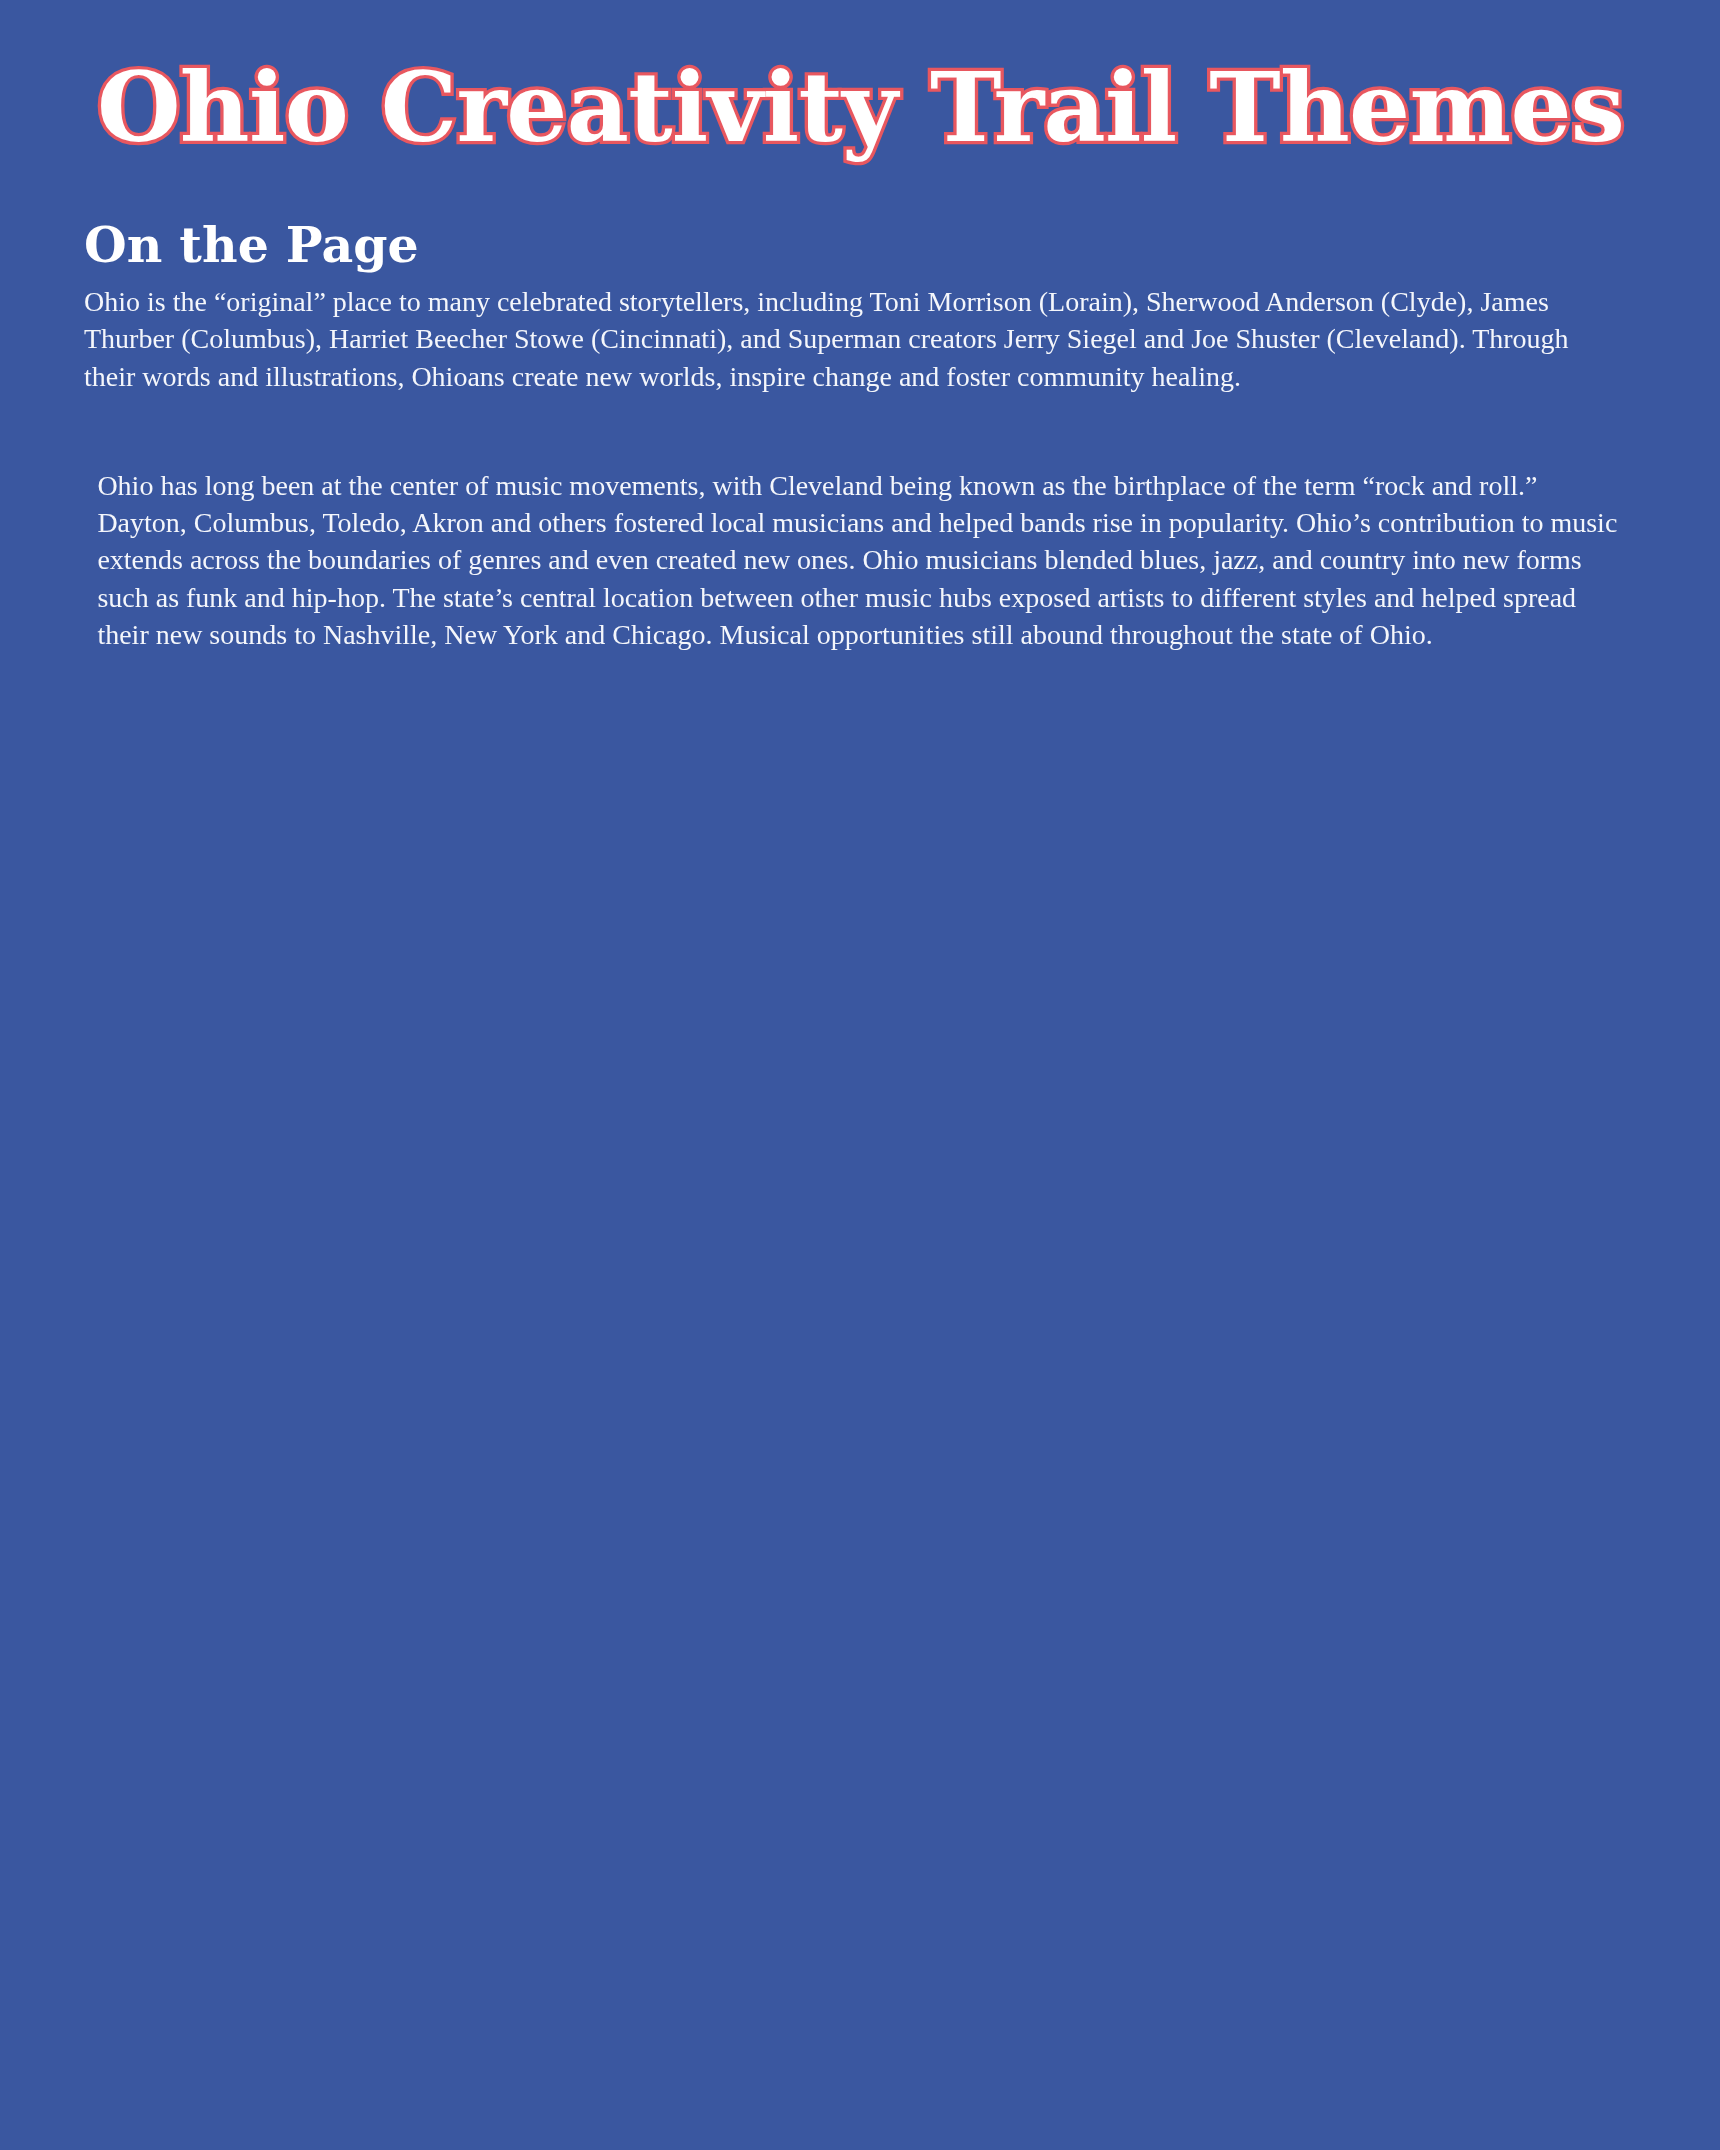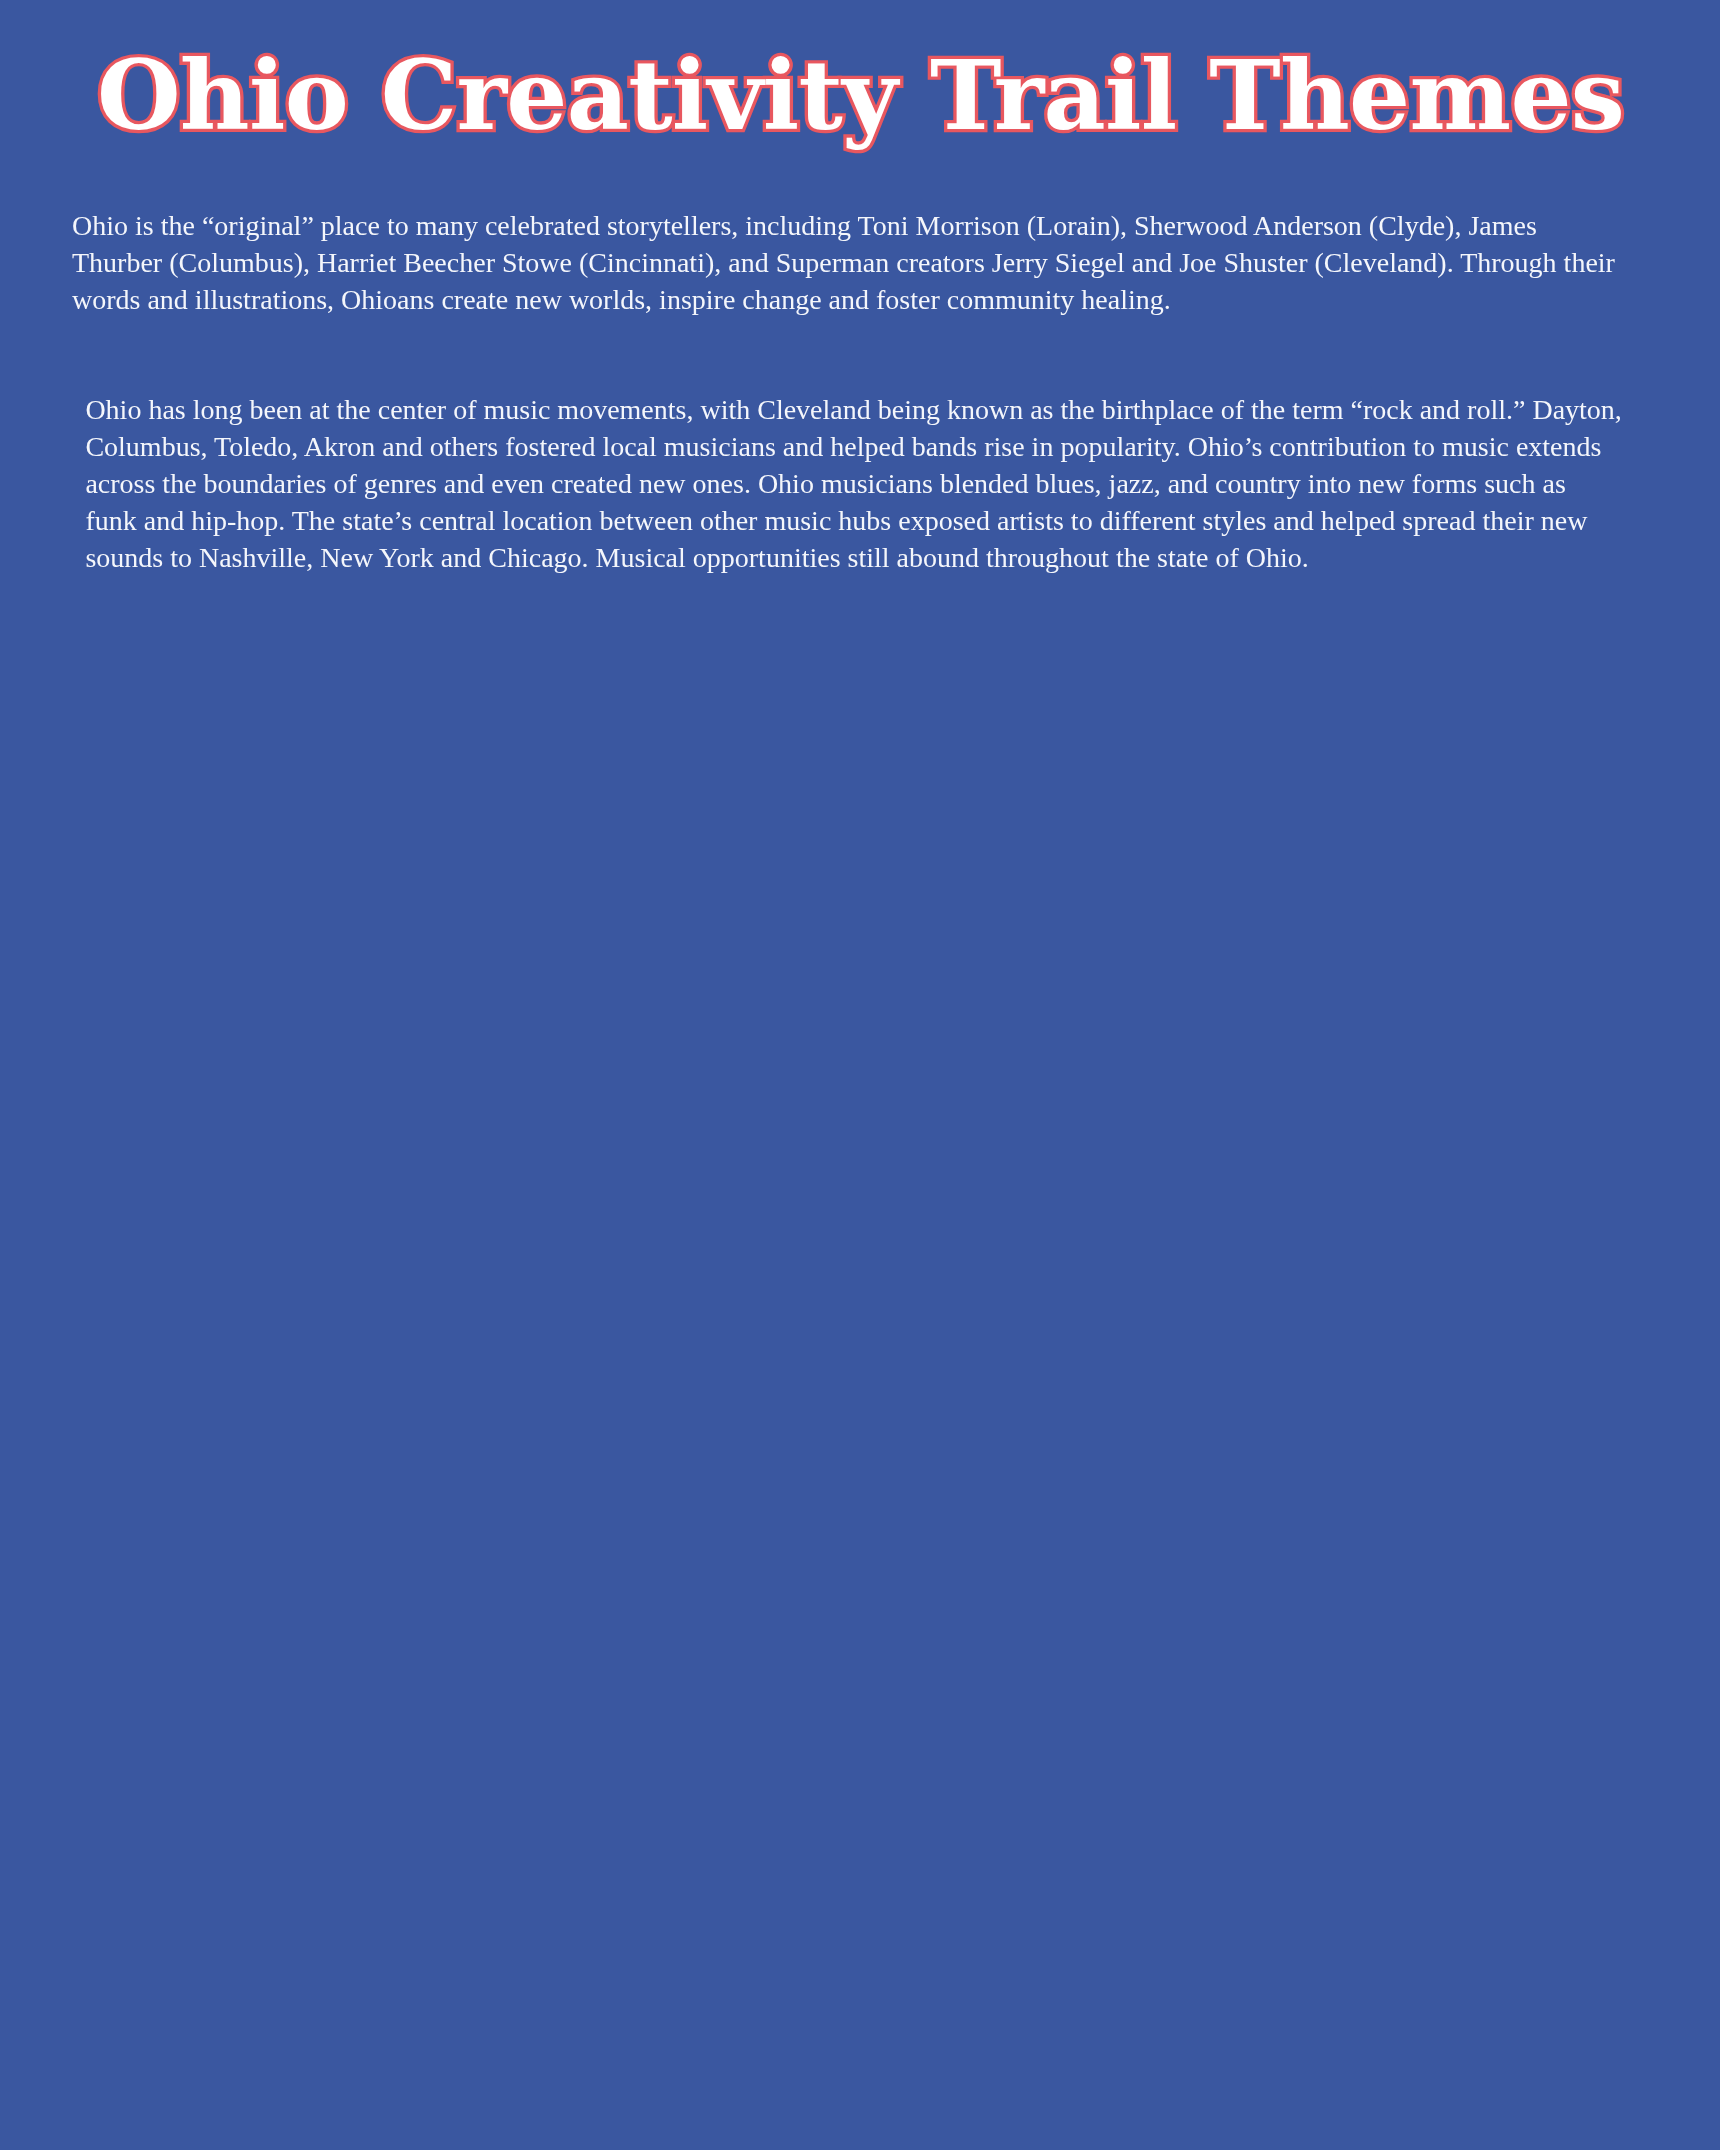--- a/index.html
+++ b/index.html
@@ -12,21 +12,21 @@
     background: #3a57a0;
     font-family: "Liberation Serif", serif;
     overflow: hidden;
   }
   .page {
     position: relative;
     width: 1721px;
     height: 2057px;
     background: #3a57a0;
     box-sizing: border-box;
-    padding: 0;
+    padding: 12px;
   }
 
   
   .title-wrap {
     text-align: center;
     padding-top: 46px;
     padding-left: 30px;
     padding-right: 30px;
   }
   .page-title {
@@ -84,20 +84,21 @@
 
 <div class="page">
 
   <div class="title-wrap">
     <h1 class="page-title">Ohio Creativity Trail Themes</h1>
   </div>
 
   <div class="content">
 
     <section class="section">
+      <h2 class="section-heading">On the Page</h2>
       <p class="section-body">Ohio is the “original” place to many celebrated storytellers, including Toni Morrison (Lorain), Sherwood Anderson (Clyde), James Thurber (Columbus), Harriet Beecher Stowe (Cincinnati), and Superman creators Jerry Siegel and Joe Shuster (Cleveland). Through their words and illustrations, Ohioans create new worlds, inspire change and foster community healing.</p>
     </section>
 
     <section class="section">
       <p class="section-body indent">Ohio has long been at the center of music movements, with Cleveland being known as the birthplace of the term “rock and roll.” Dayton, Columbus, Toledo, Akron and others fostered local musicians and helped bands rise in popularity. Ohio’s contribution to music extends across the boundaries of genres and even created new ones. Ohio musicians blended blues, jazz, and country into new forms such as funk and hip-hop. The state’s central location between other music hubs exposed artists to different styles and helped spread their new sounds to Nashville, New York and Chicago. Musical opportunities still abound throughout the state of Ohio.</p>
     </section>
 
   </div>
 </div>
 

